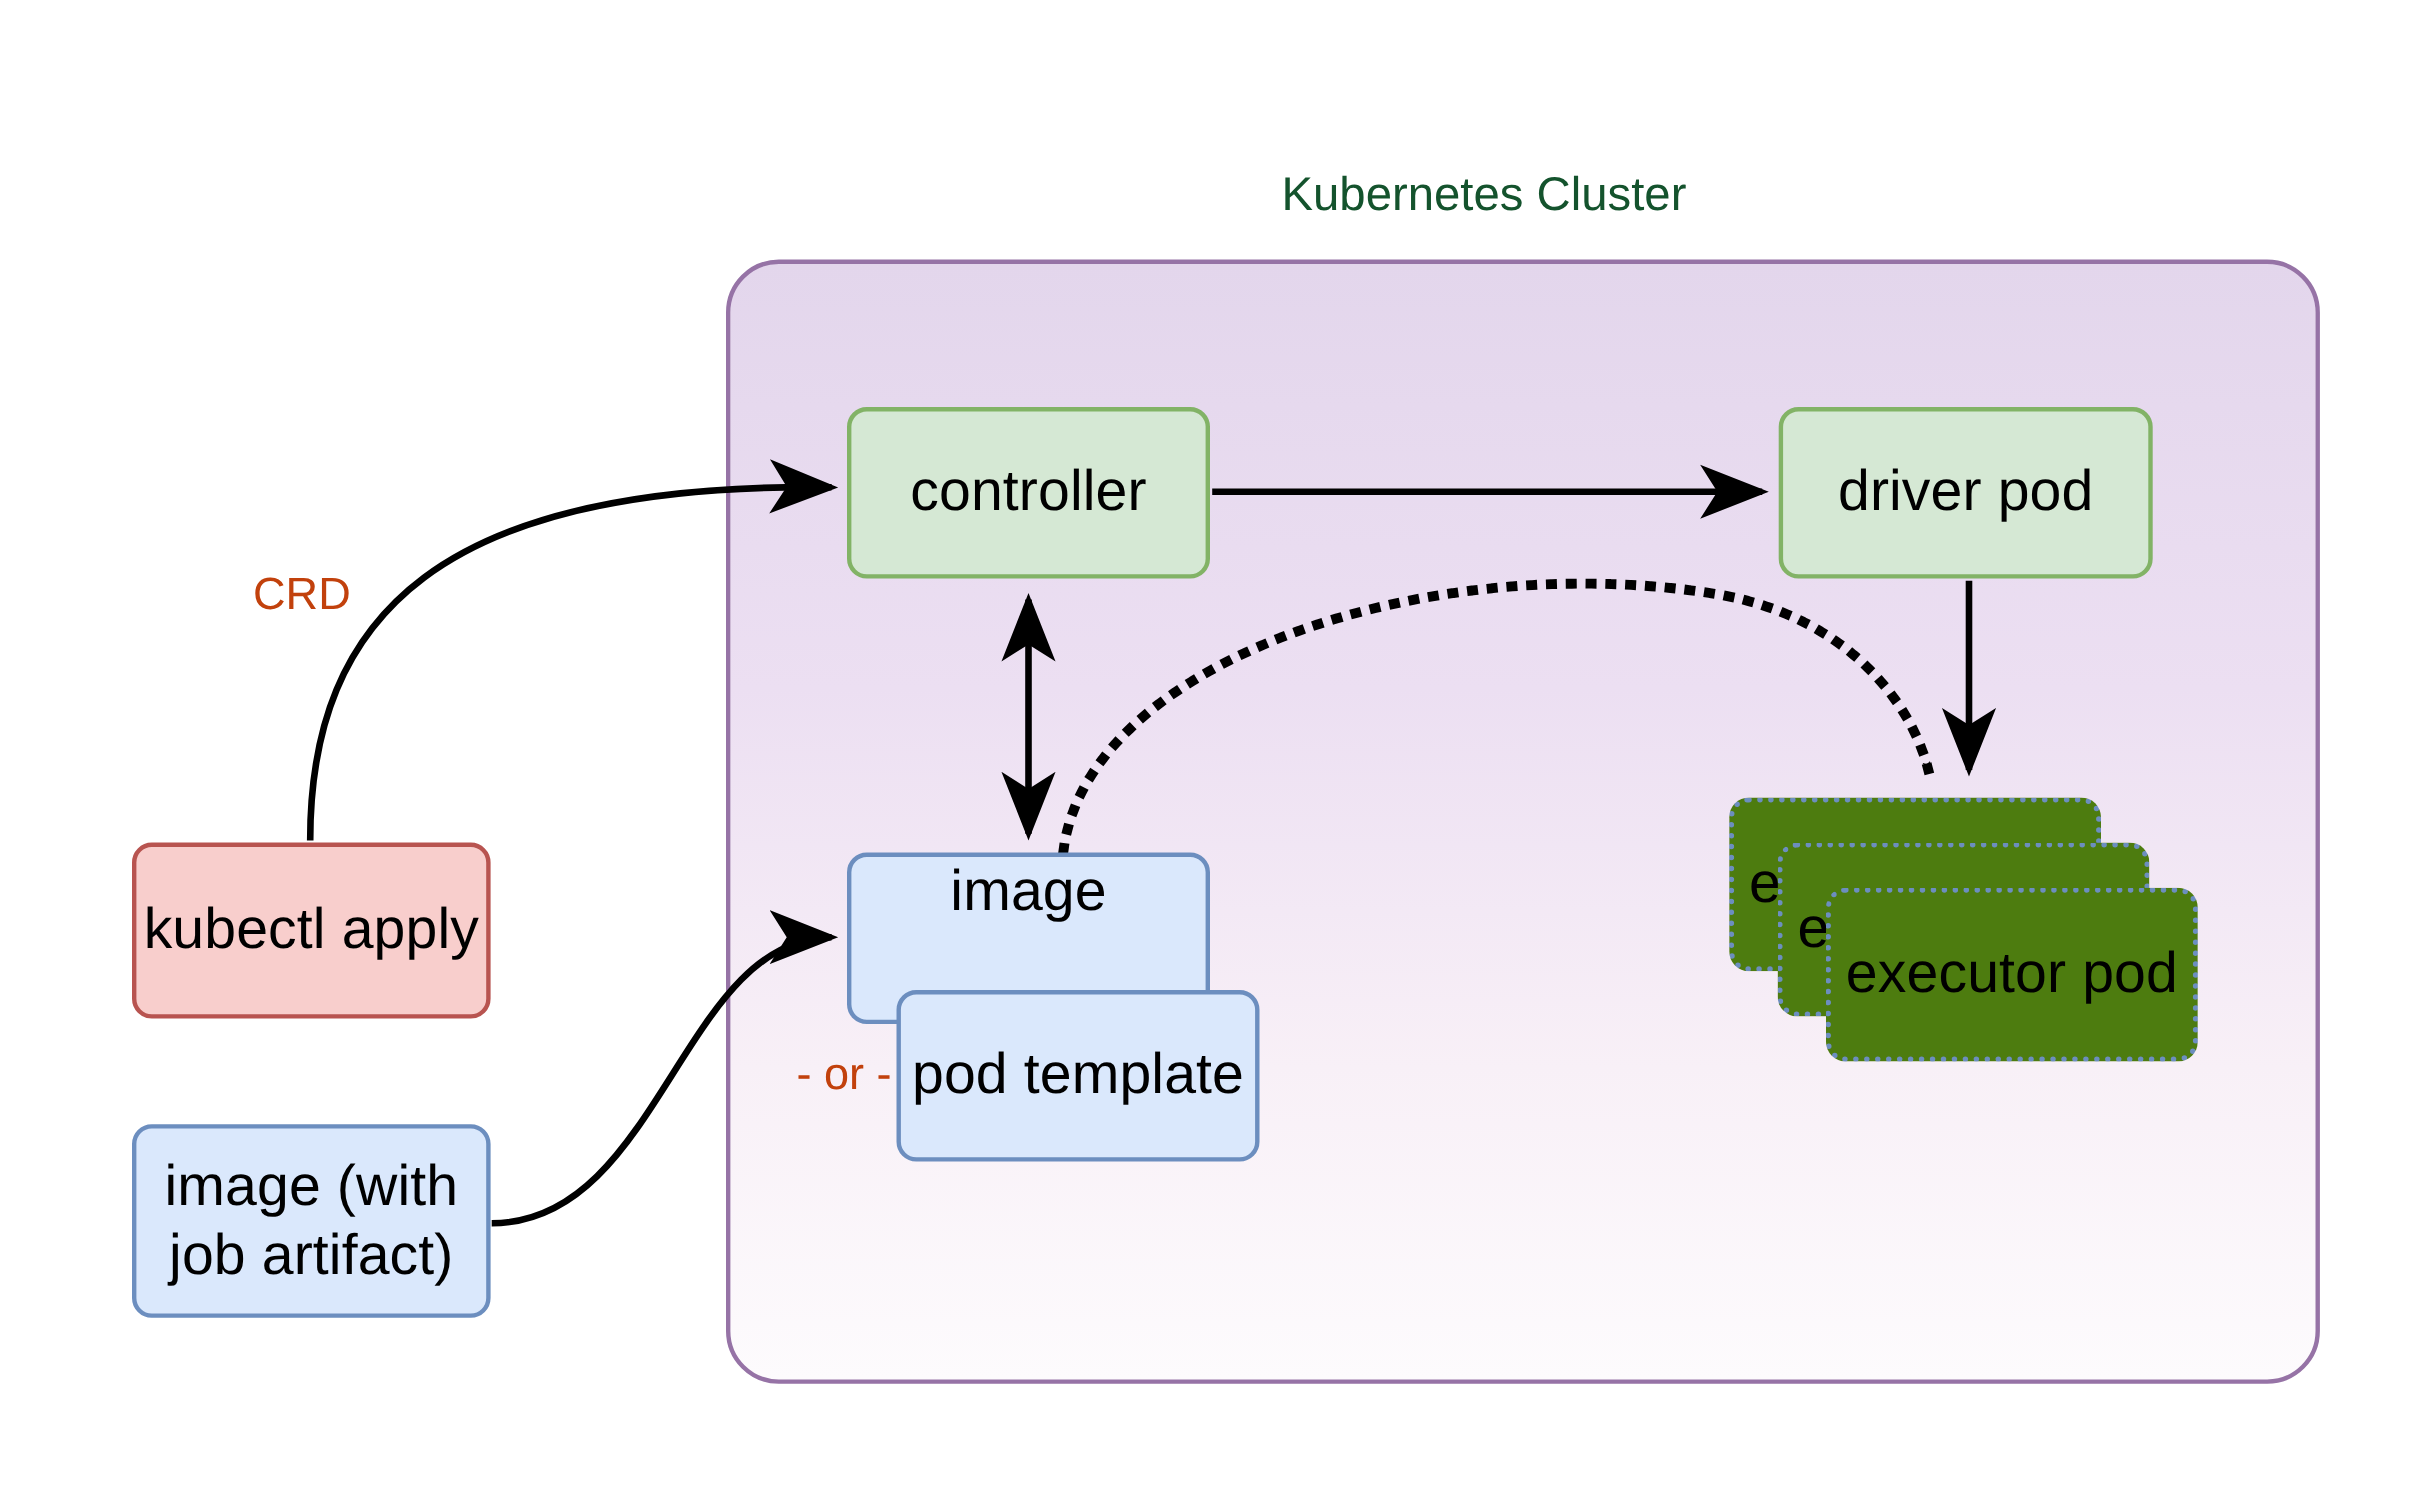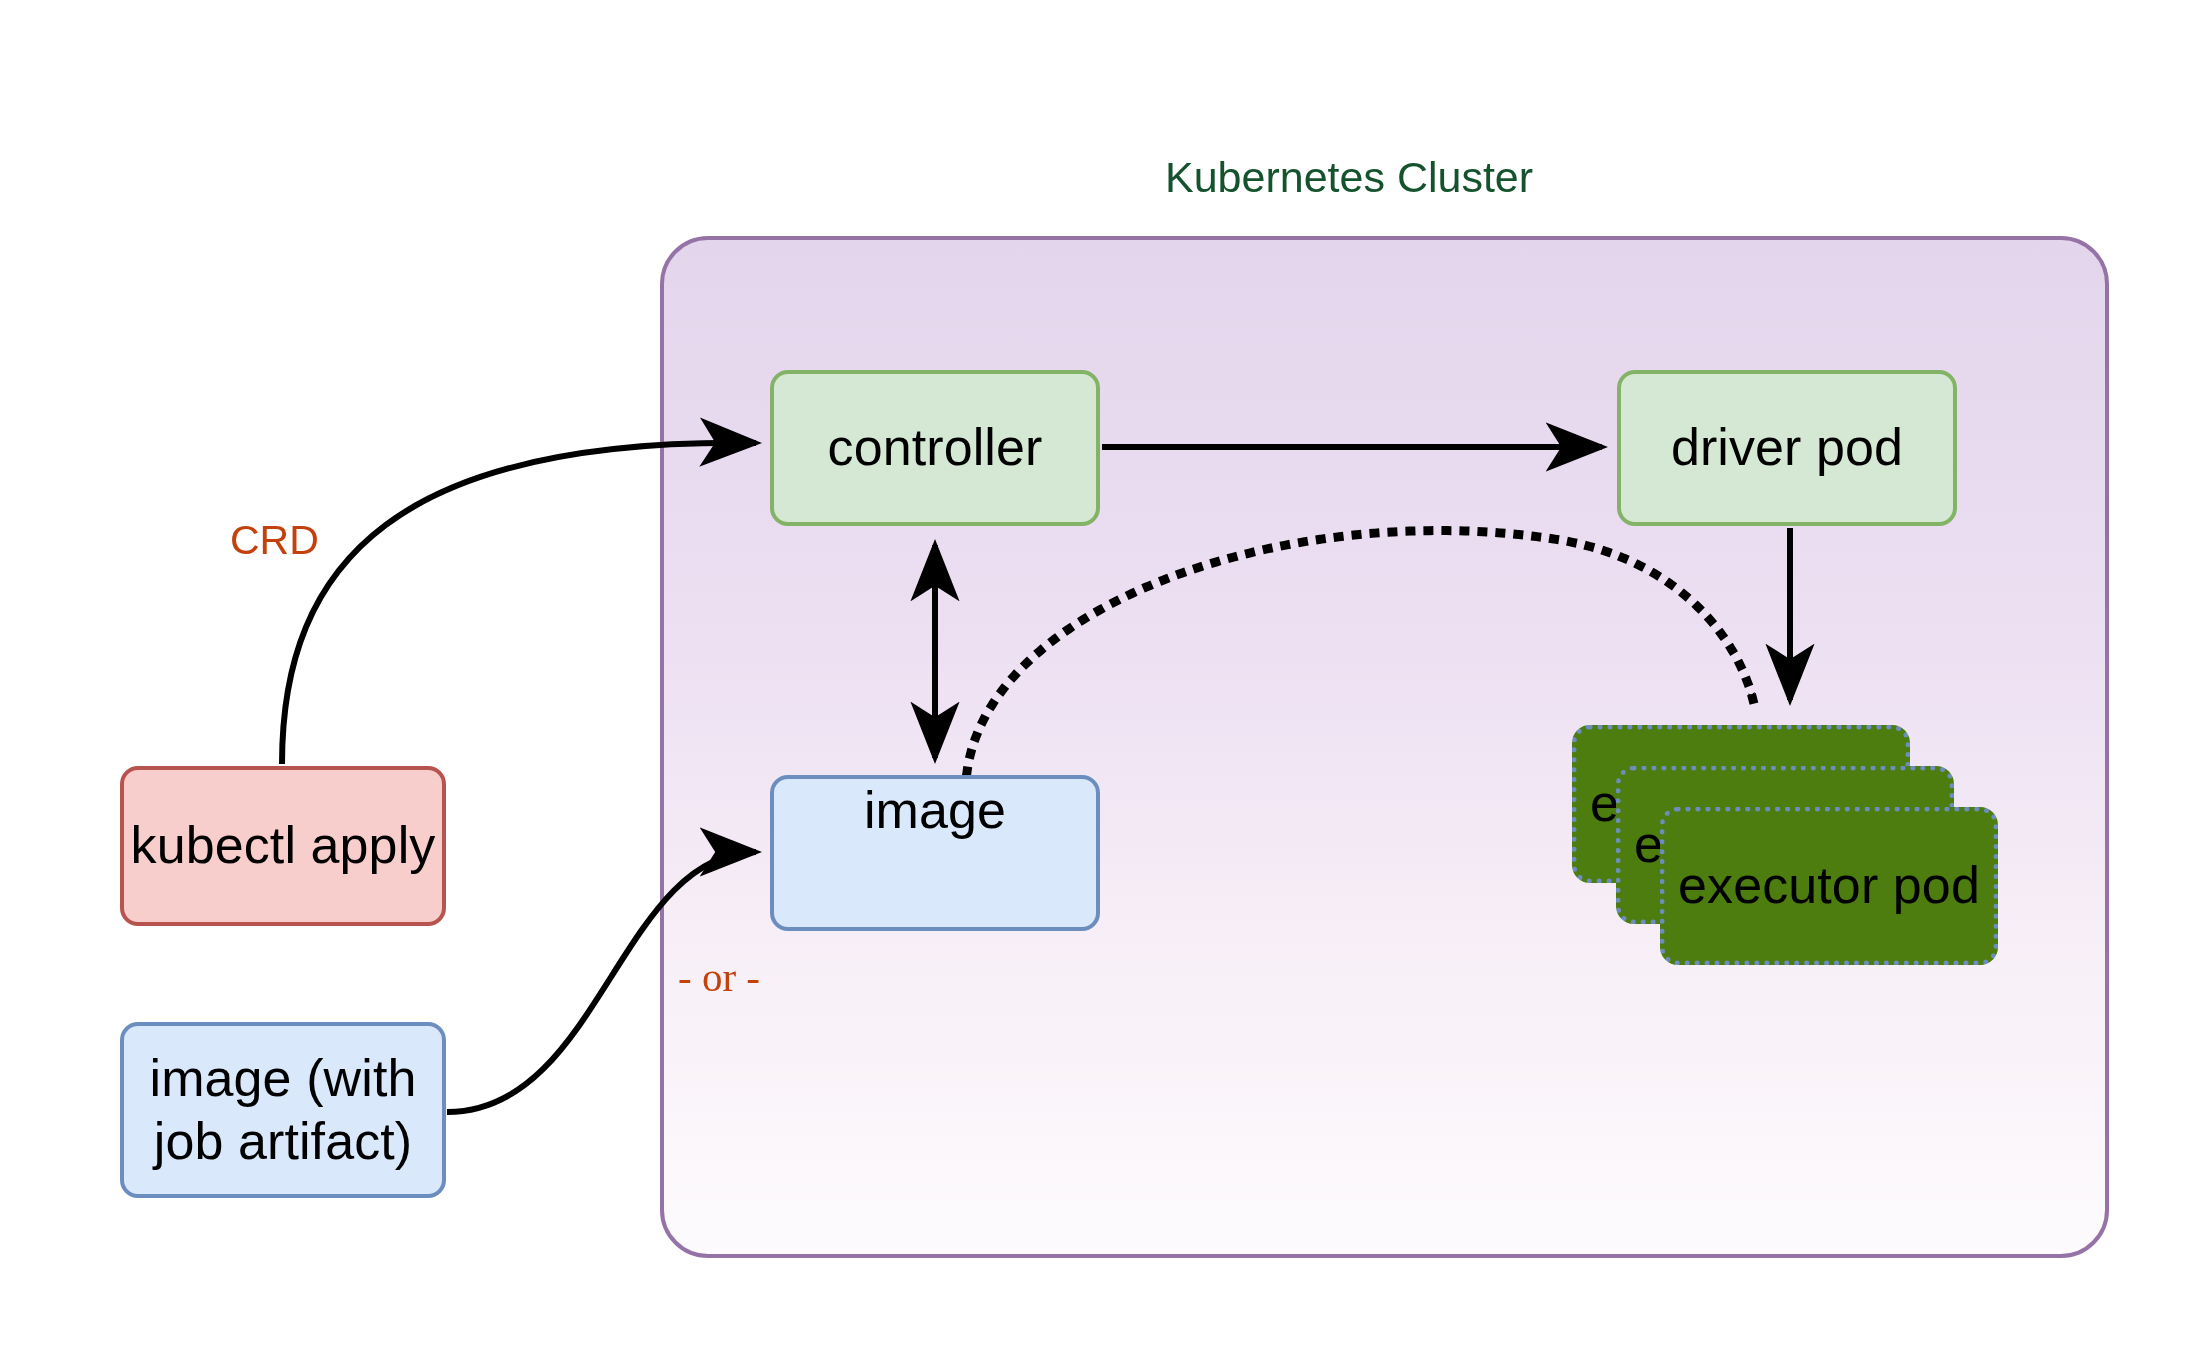--- a/index.html
+++ b/index.html
@@ -108,35 +108,36 @@
 
     <path d="M 935,545 L 935,758" fill="none" stroke="#000" stroke-width="6" marker-end="url(#ah)" marker-start="url(#ah-start)"></path>
 
     <path d="M 967,772 C 990,600 1300,498 1560,540 C 1680,560 1738,640 1753,700" fill="none" stroke="#000" stroke-width="9" stroke-linecap="square" stroke-dasharray="1 17" marker-end="url(#ah-dot)"></path>
 
     <path d="M 1790,528 L 1790,700" fill="none" stroke="#000" stroke-width="6" marker-end="url(#ah)"></path>
   </svg>
 
   <div class="plain-label" style="left:230px; top:517px;">CRD</div>
 
-  <div class="plain-label" style="left:678px; top:953px;font-family:Liberation Serif, serif;">- or -</div>
+  <div class="plain-label" style="left:724px; top:953px;">- or -</div>
 
   <div class="node red" style="left:120px; top:766px; width:326px; height:160px;">kubectl apply</div>
 
   <div class="node blue" style="left:120px; top:1022px; width:326px; height:176px;">image (with
 job artifact)</div>
 
   <div class="node green" style="left:770px; top:370px; width:330px; height:156px;">controller</div>
 
   <div class="node green" style="left:1617px; top:370px; width:340px; height:156px;">driver pod</div>
 
   <div class="node dotted-blue" style="left:1572px; top:725px; width:338px; height:158px; z-index:1;
               align-items:center; justify-content:center;">executor pod</div>
 
   <div class="node dotted-blue" style="left:1616px; top:766px; width:338px; height:158px; z-index:2;">executor pod</div>
 
   <div class="node dotted-blue" style="left:1660px; top:807px; width:338px; height:158px; z-index:3;">executor pod</div>
 
   <div class="node blue" style="left:770px; top:775px; width:330px; height:156px; z-index:4;
               align-items:flex-start; ">image</div>
 
+  <div class="node blue" style="left:815px; top:900px; width:330px; height:156px; z-index:5;">pod template</div>
 
 </div>
 
 </body></html>

